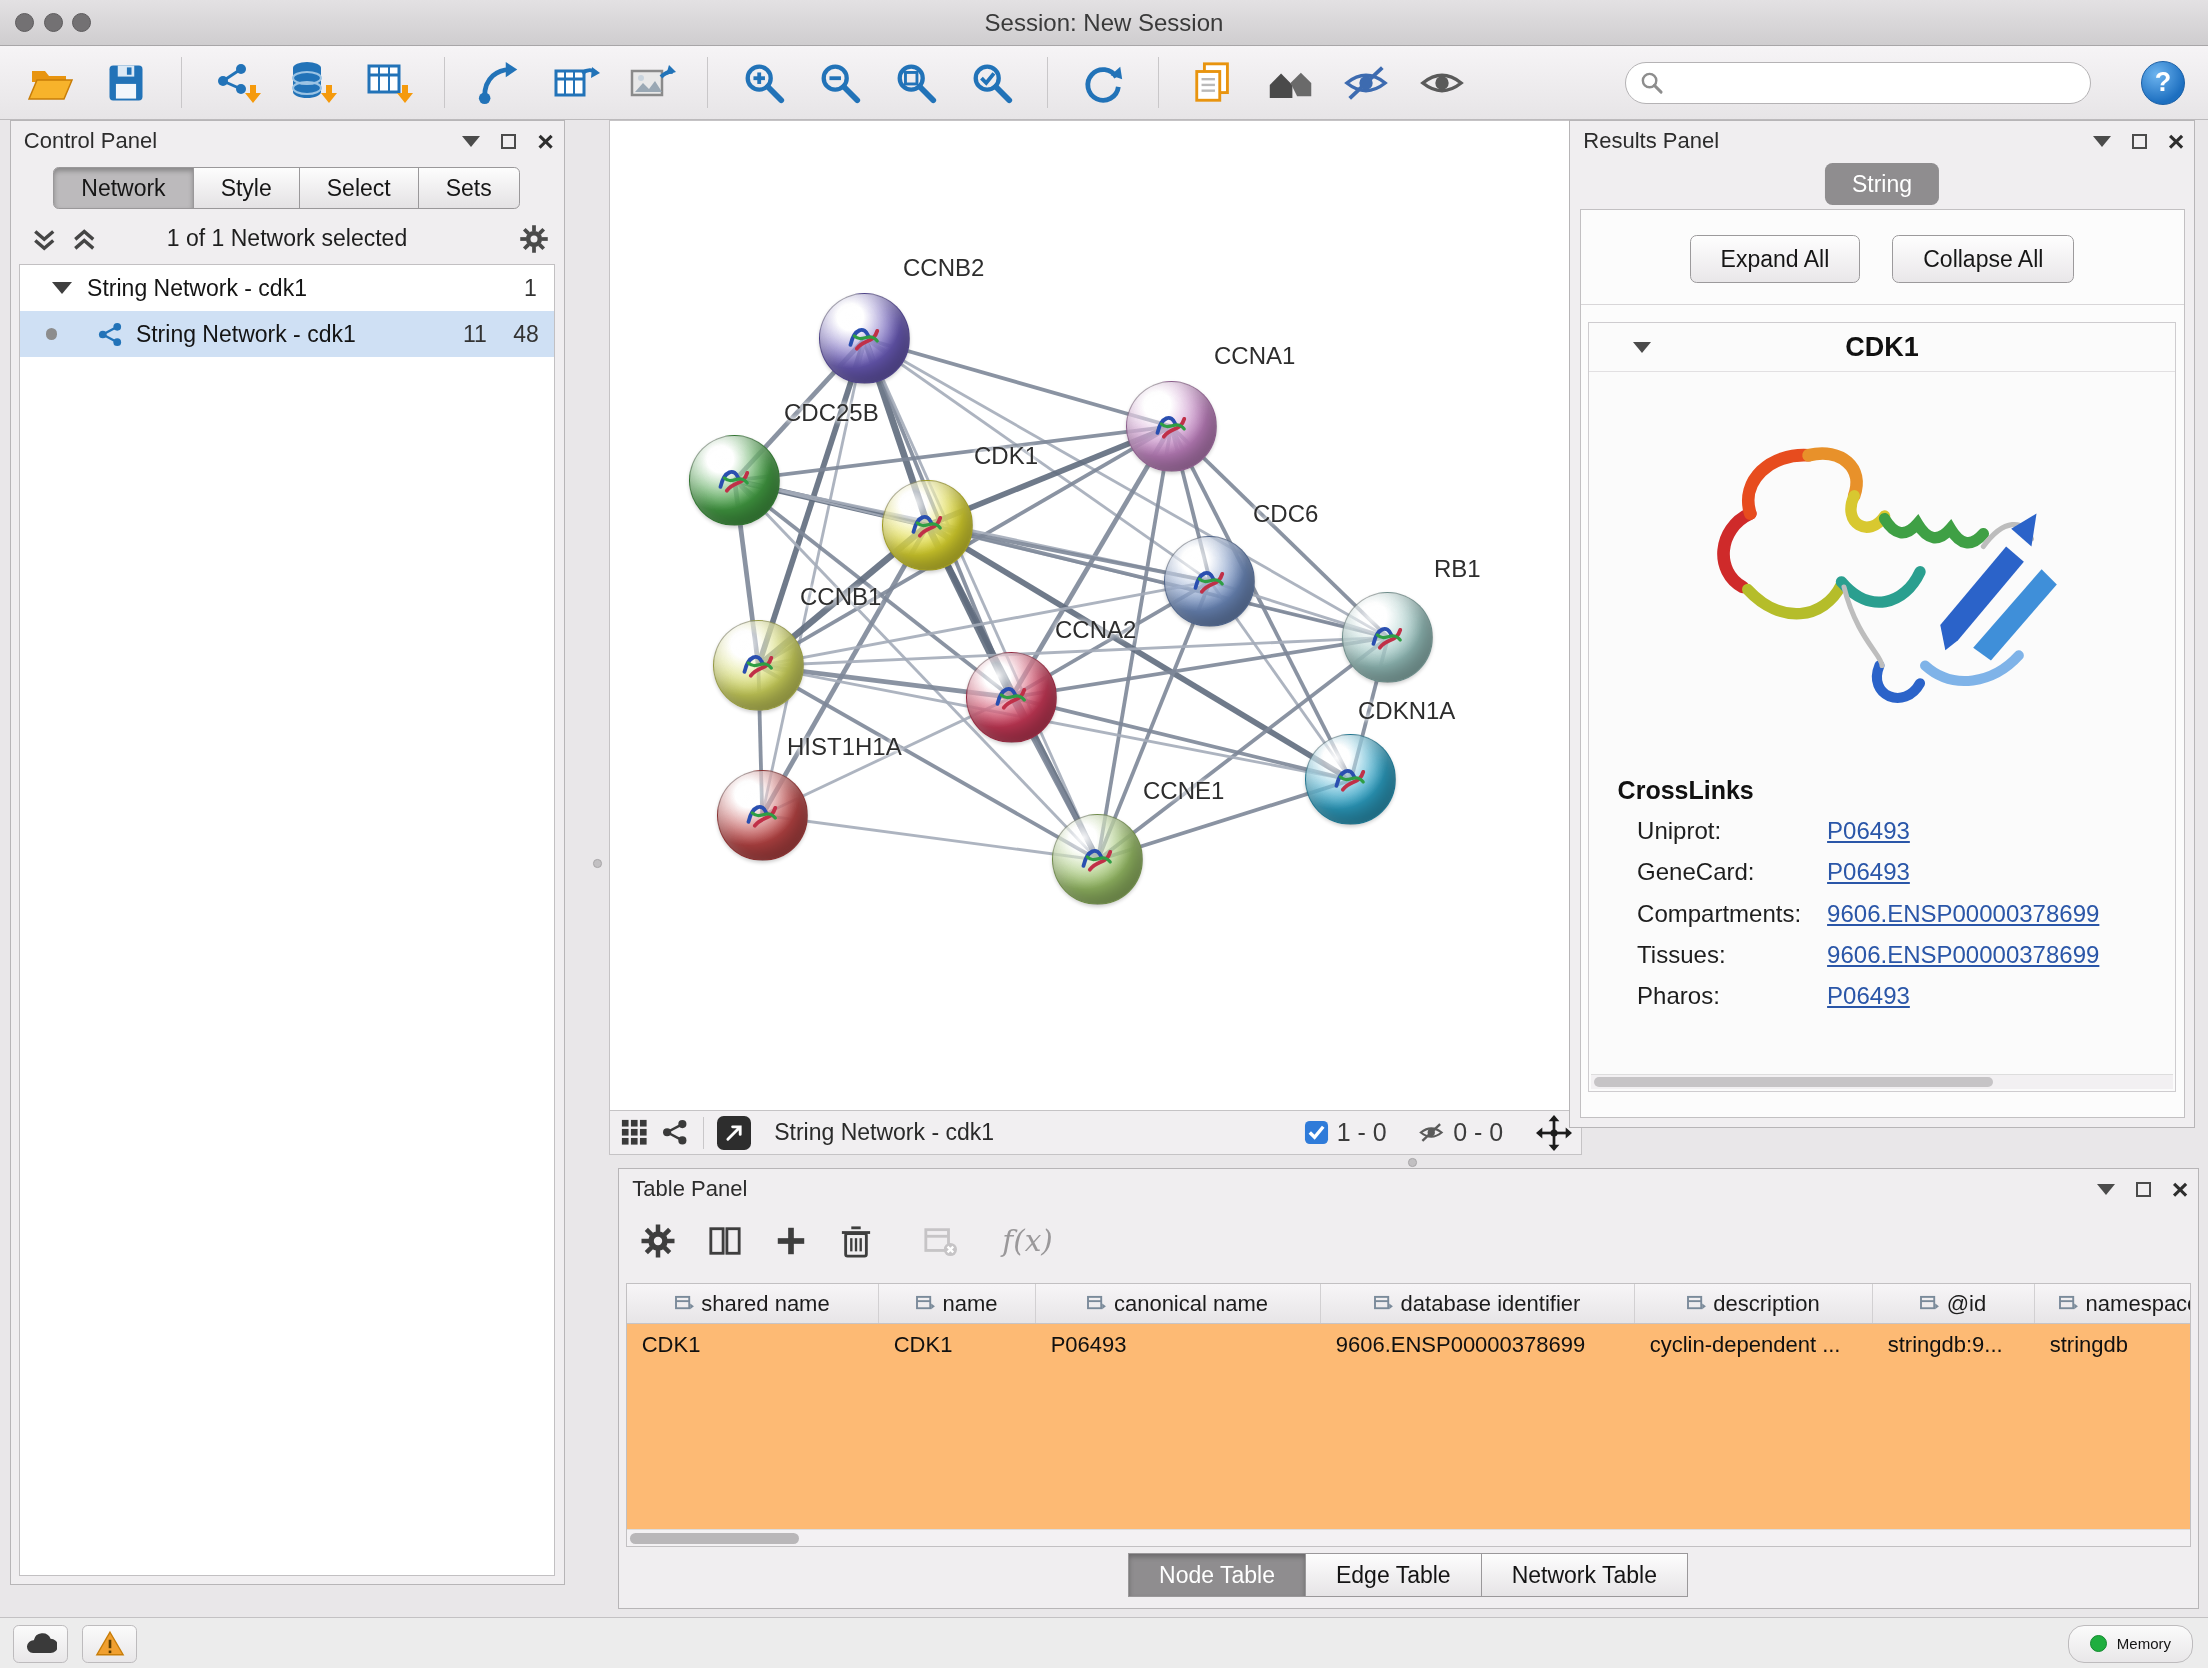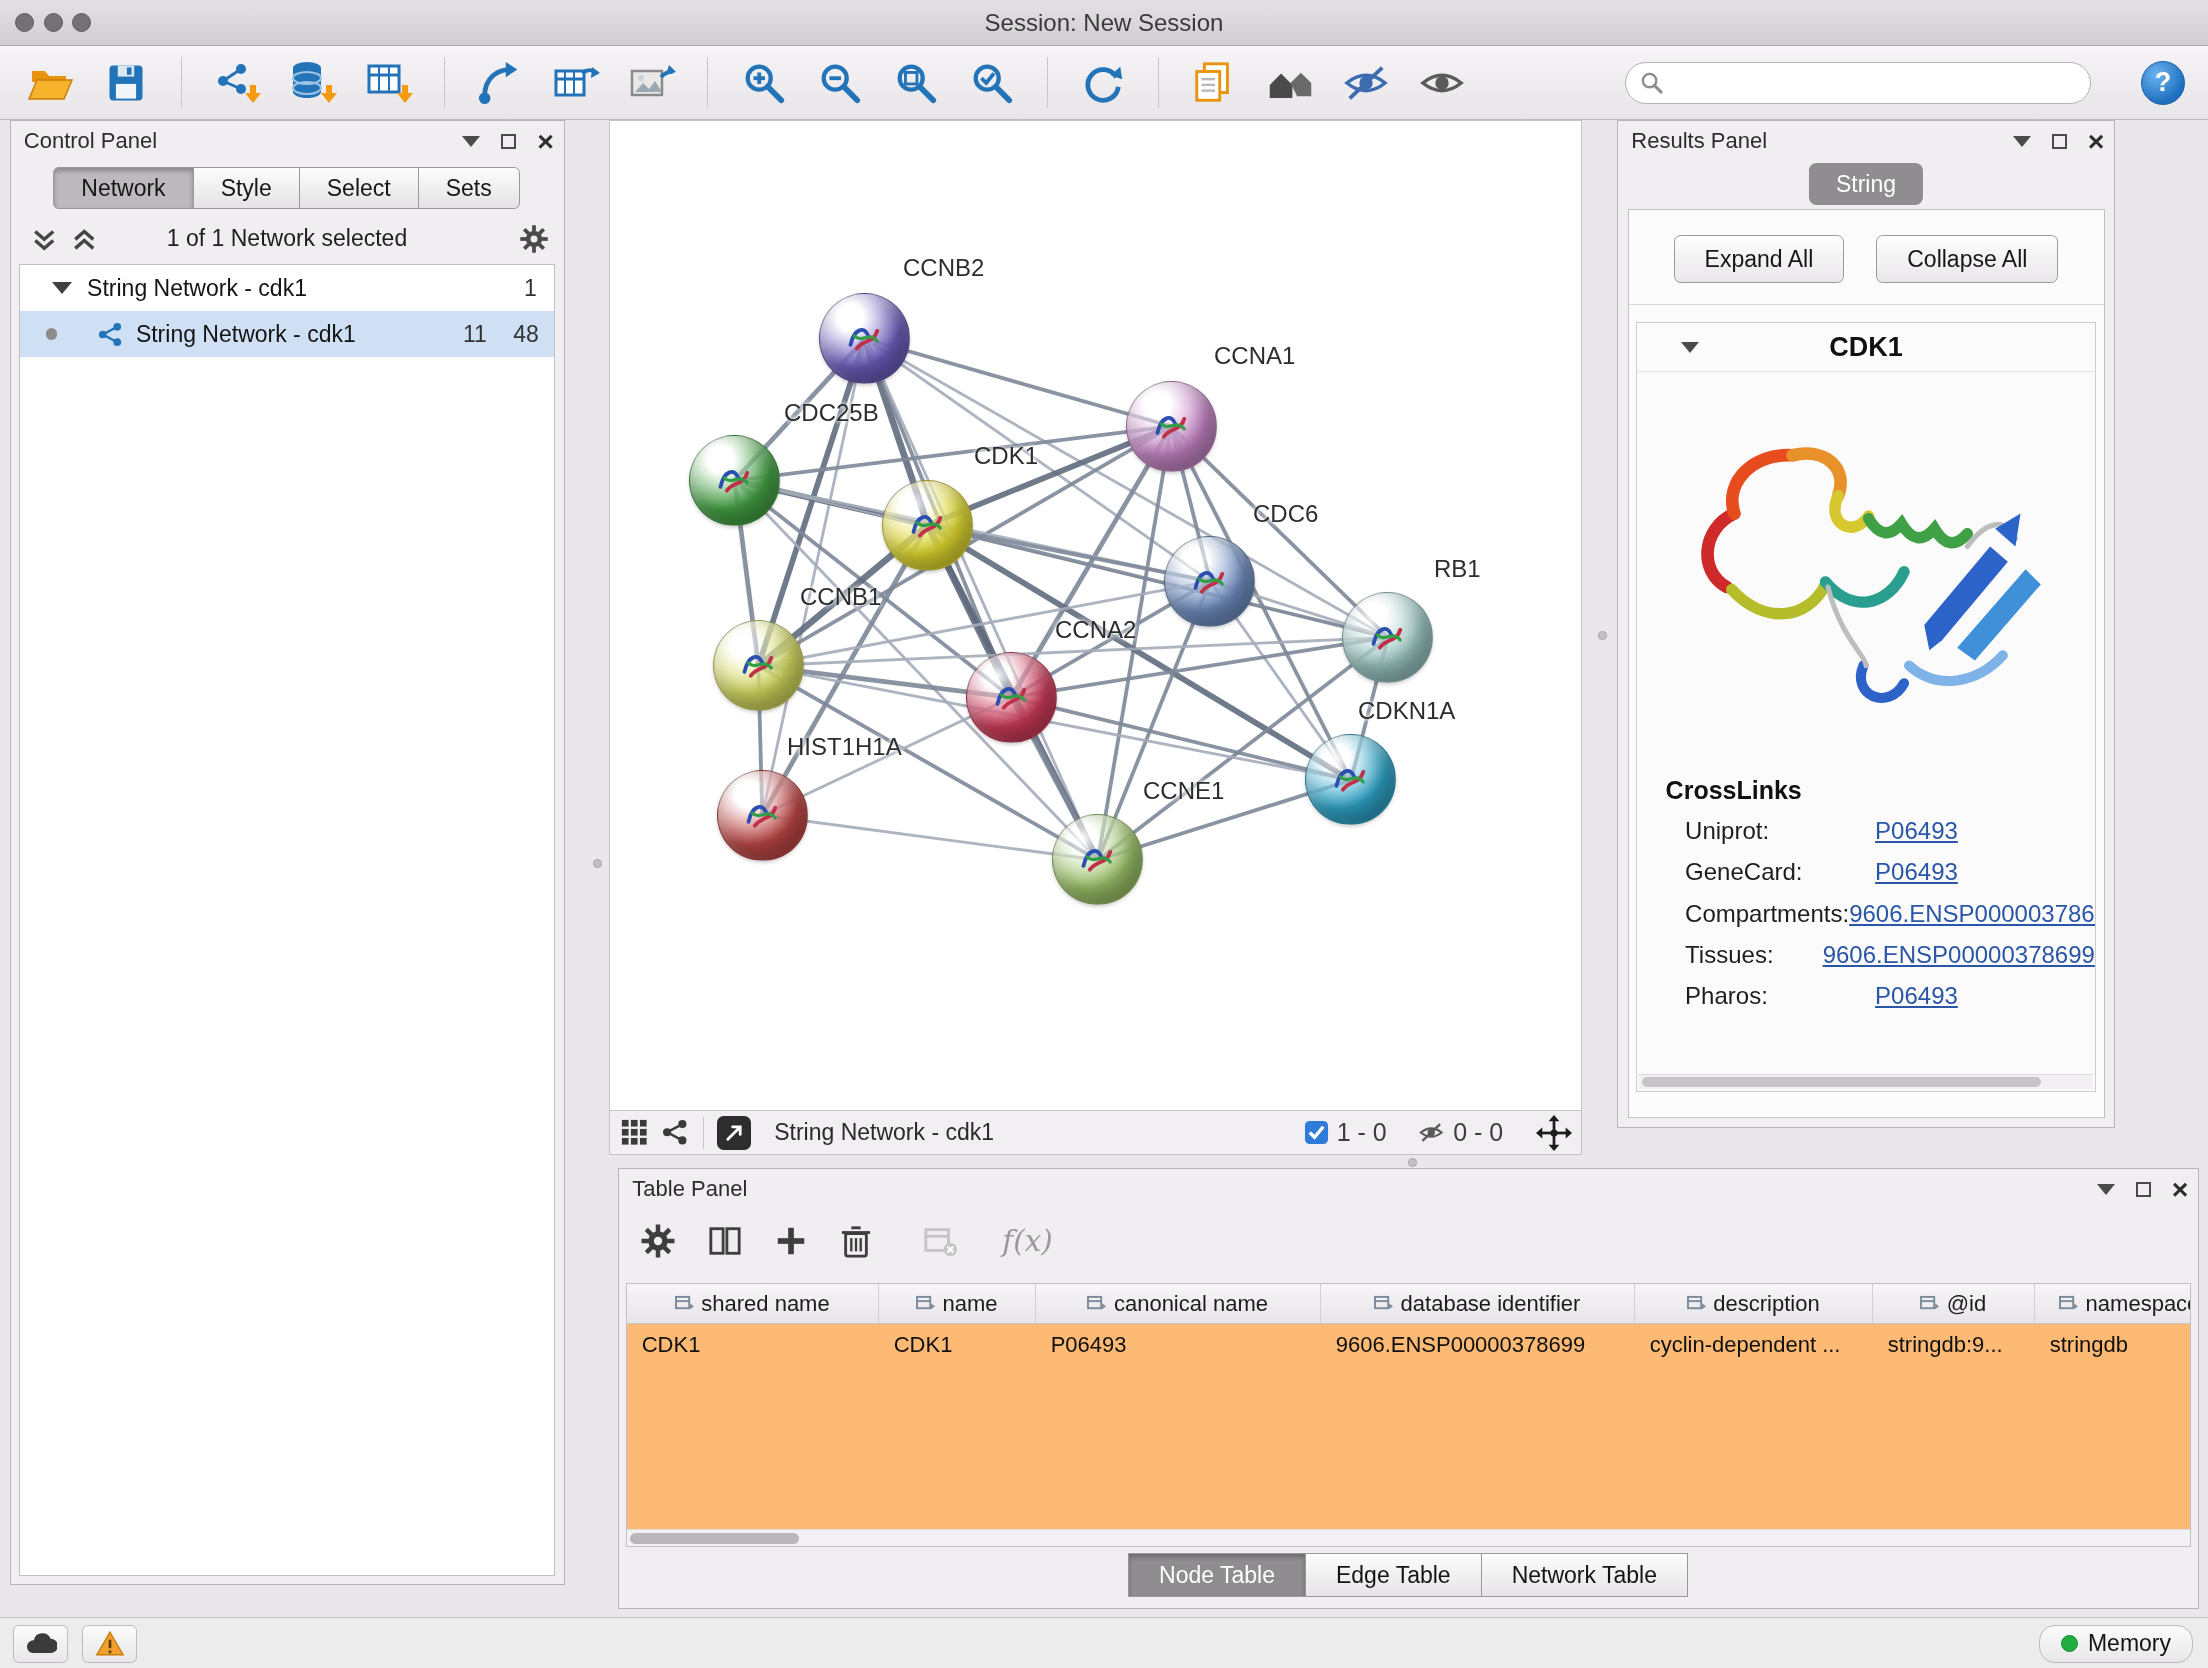--- a/index.html
+++ b/index.html
@@ -74,21 +74,21 @@
     text-shadow:0 0 4.8px #fff,0 0 4.8px #fff;}
   #net-strip{position:absolute;left:609px;top:1111px;width:973px;height:44px;background:#f1eff1;
     border:1px solid #c5c3c5;border-top:none;display:flex;align-items:center;padding:0 9.5px;gap:13.3px;}
   .strip-sep{width:1px;height:32px;background:#c9c7c9;}
   .strip-title{font-size:23px;color:#2a2a2a;margin-left:9.5px;flex:1;}
   .strip-count{font-size:25px;color:#3c3c3c;display:flex;align-items:center;gap:7.6px;}
   .export-btn{width:34px;height:34px;border-radius:6.7px;background:#2d2d2d;display:flex;align-items:center;justify-content:center;}
   .split-dot{position:absolute;width:8.6px;height:8.6px;border-radius:50%;background:#c2c0c2;border:1px solid #a8a6a8;}
 
   
-  #results-panel{left:1617px;top:120px;width:498px;height:1008px;}
+  #results-panel{left:1569px;top:120px;width:626px;height:1008px;}
   .string-pill{position:absolute;left:50%;transform:translateX(-50%);top:42px;
     background:#8f8d8f;color:#fff;font-size:23px;padding:7.6px 27px;border-radius:7.6px;z-index:2;}
   .results-box{position:absolute;left:9.5px;right:9.5px;top:88px;bottom:9.5px;background:#fcfcfc;border:1px solid #c2c0c2;}
   .rp-buttons{display:flex;justify-content:center;gap:32px;padding:25px 0 21px;border-bottom:1px solid #d8d6d8;}
   .rp-btn{font-family:inherit;font-size:23px;color:#161616;padding:9.5px 30px;border:1px solid #9c9a9c;border-radius:6.7px;
     background:linear-gradient(#fefefe,#e9e7e9);}
   .rp-section{position:absolute;left:7.6px;right:7.6px;top:112px;bottom:25px;border:1px solid #cecccf;background:#fbfbfb;overflow:hidden;}
   .rp-sec-header{position:relative;height:49px;border-bottom:1px solid #e2e0e2;}
   .rp-sec-header .tri-down{position:absolute;left:44px;top:19px;}
   .gene-name{position:absolute;left:0;right:0;text-align:center;line-height:49px;font-size:27px;font-weight:bold;color:#111;}
@@ -115,21 +115,21 @@
   .tb-hthumb{position:absolute;left:3.8px;top:2.9px;width:169px;height:11.4px;border-radius:5.7px;background:#b9b7b9;}
   .bottom-tabs{position:absolute;left:0;right:0;bottom:11.4px;display:flex;justify-content:center;}
   .bt-tab{border:1px solid #9a989a;margin-left:-1px;height:44px;line-height:42px;padding:0 30px;
     font-size:23px;color:#141414;background:linear-gradient(#fdfdfd,#e6e4e6);}
   .bt-tab.selected{background:#8f8d8f;color:#fff;box-shadow:inset 0 2.9px 5.7px rgba(0,0,0,.25);}
 
   
   .statusbar{position:absolute;left:0;bottom:0;width:2208px;height:51px;background:#ececec;border-top:1px solid #c3c1c3;}
   .sb-btn{position:absolute;top:6.7px;height:38px;border:1px solid #bdbbbd;border-radius:5.7px;
     background:linear-gradient(#fbfbfb,#e9e7e9);display:flex;align-items:center;justify-content:center;gap:9.5px;}
-  .memory-btn{right:15px;padding:16px 21px;font-size:23px;color:#141414;border-radius:16px;}
+  .memory-btn{right:15px;padding:16px 21px;font-size:15px;color:#141414;border-radius:16px;}
   .green-dot{width:17px;height:17px;border-radius:50%;background:#1fae3f;border:1px solid #148a30;}
 </style>
 </head>
 <body>
 
 <div class="titlebar">
   <div class="traffic t1"></div>
   <div class="traffic t2"></div>
   <div class="traffic t3"></div>
   <div class="win-title">Session: New Session</div>

